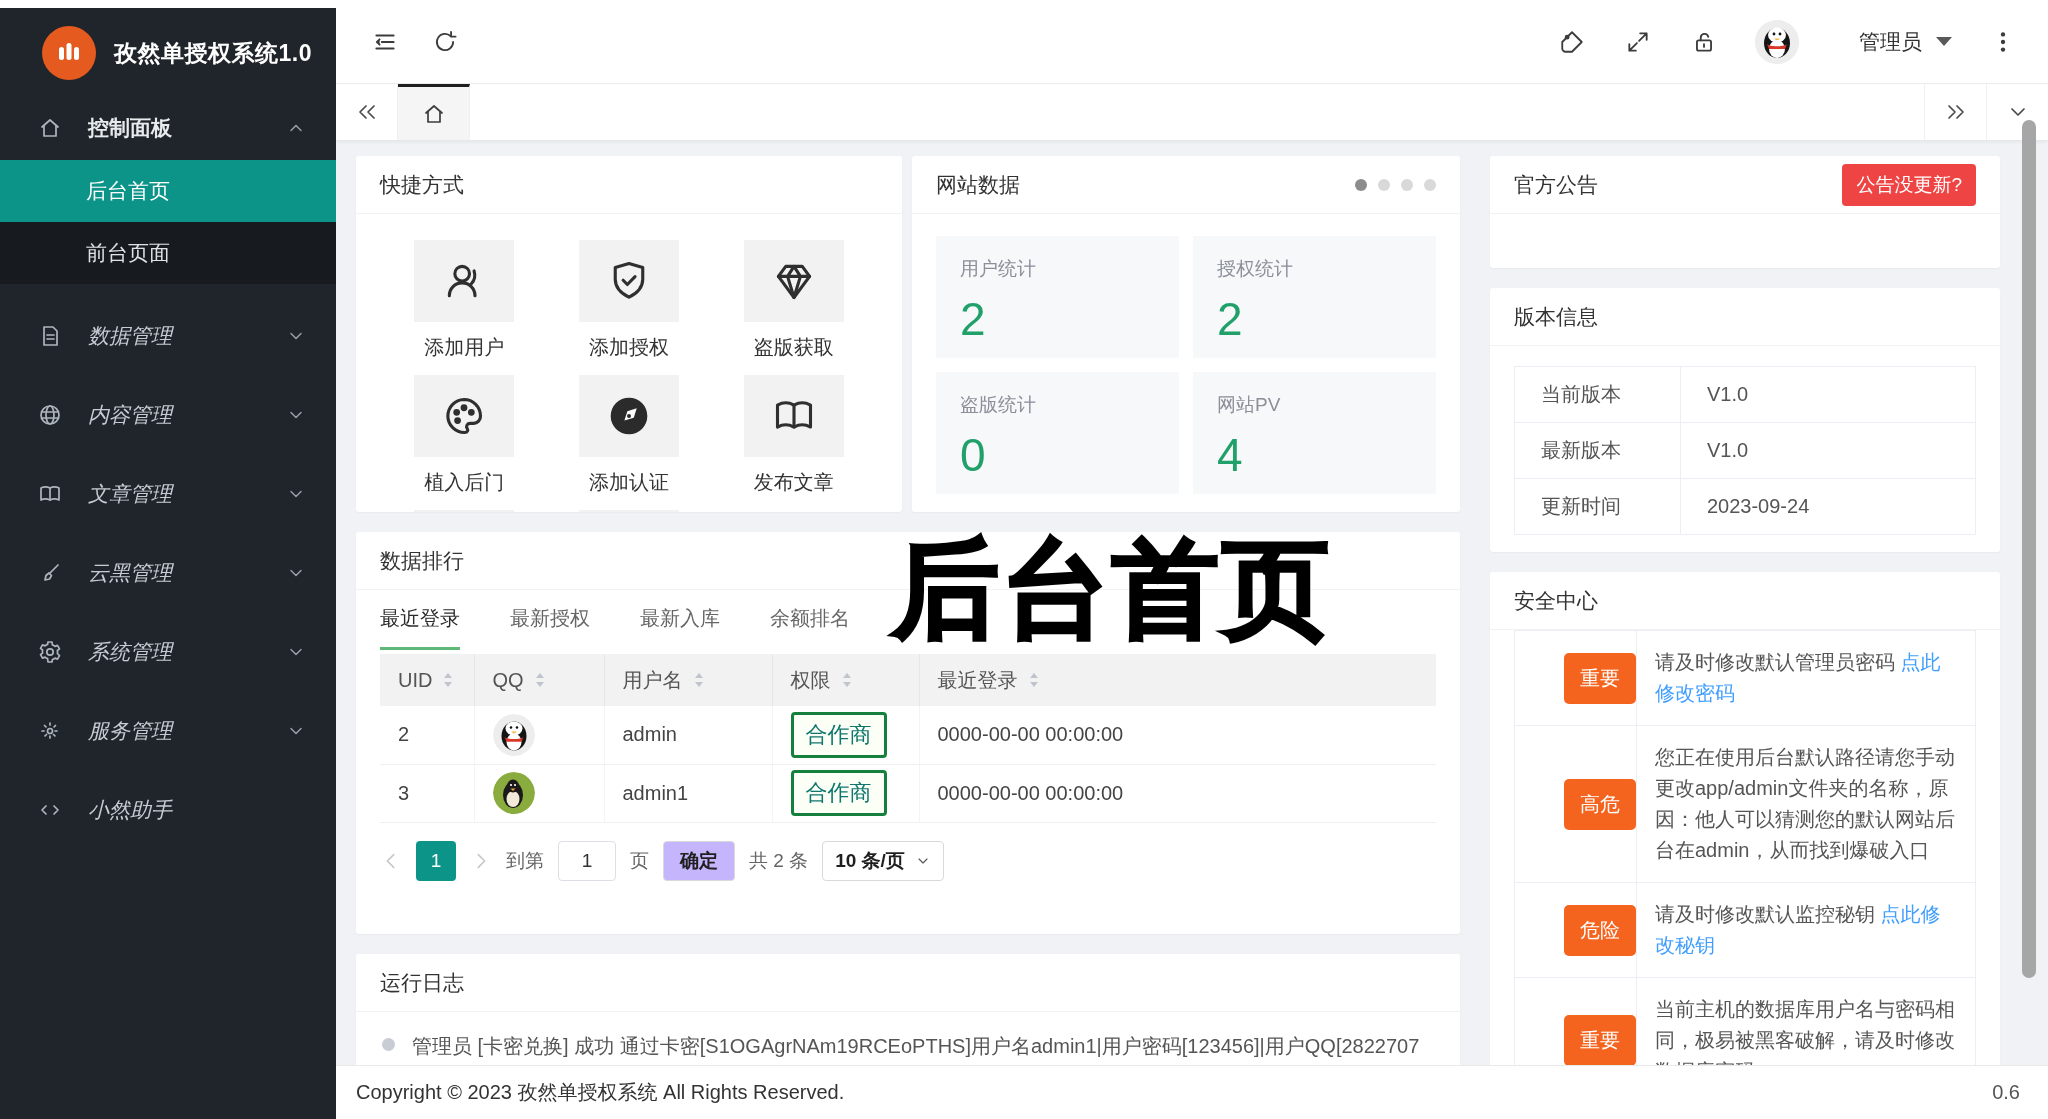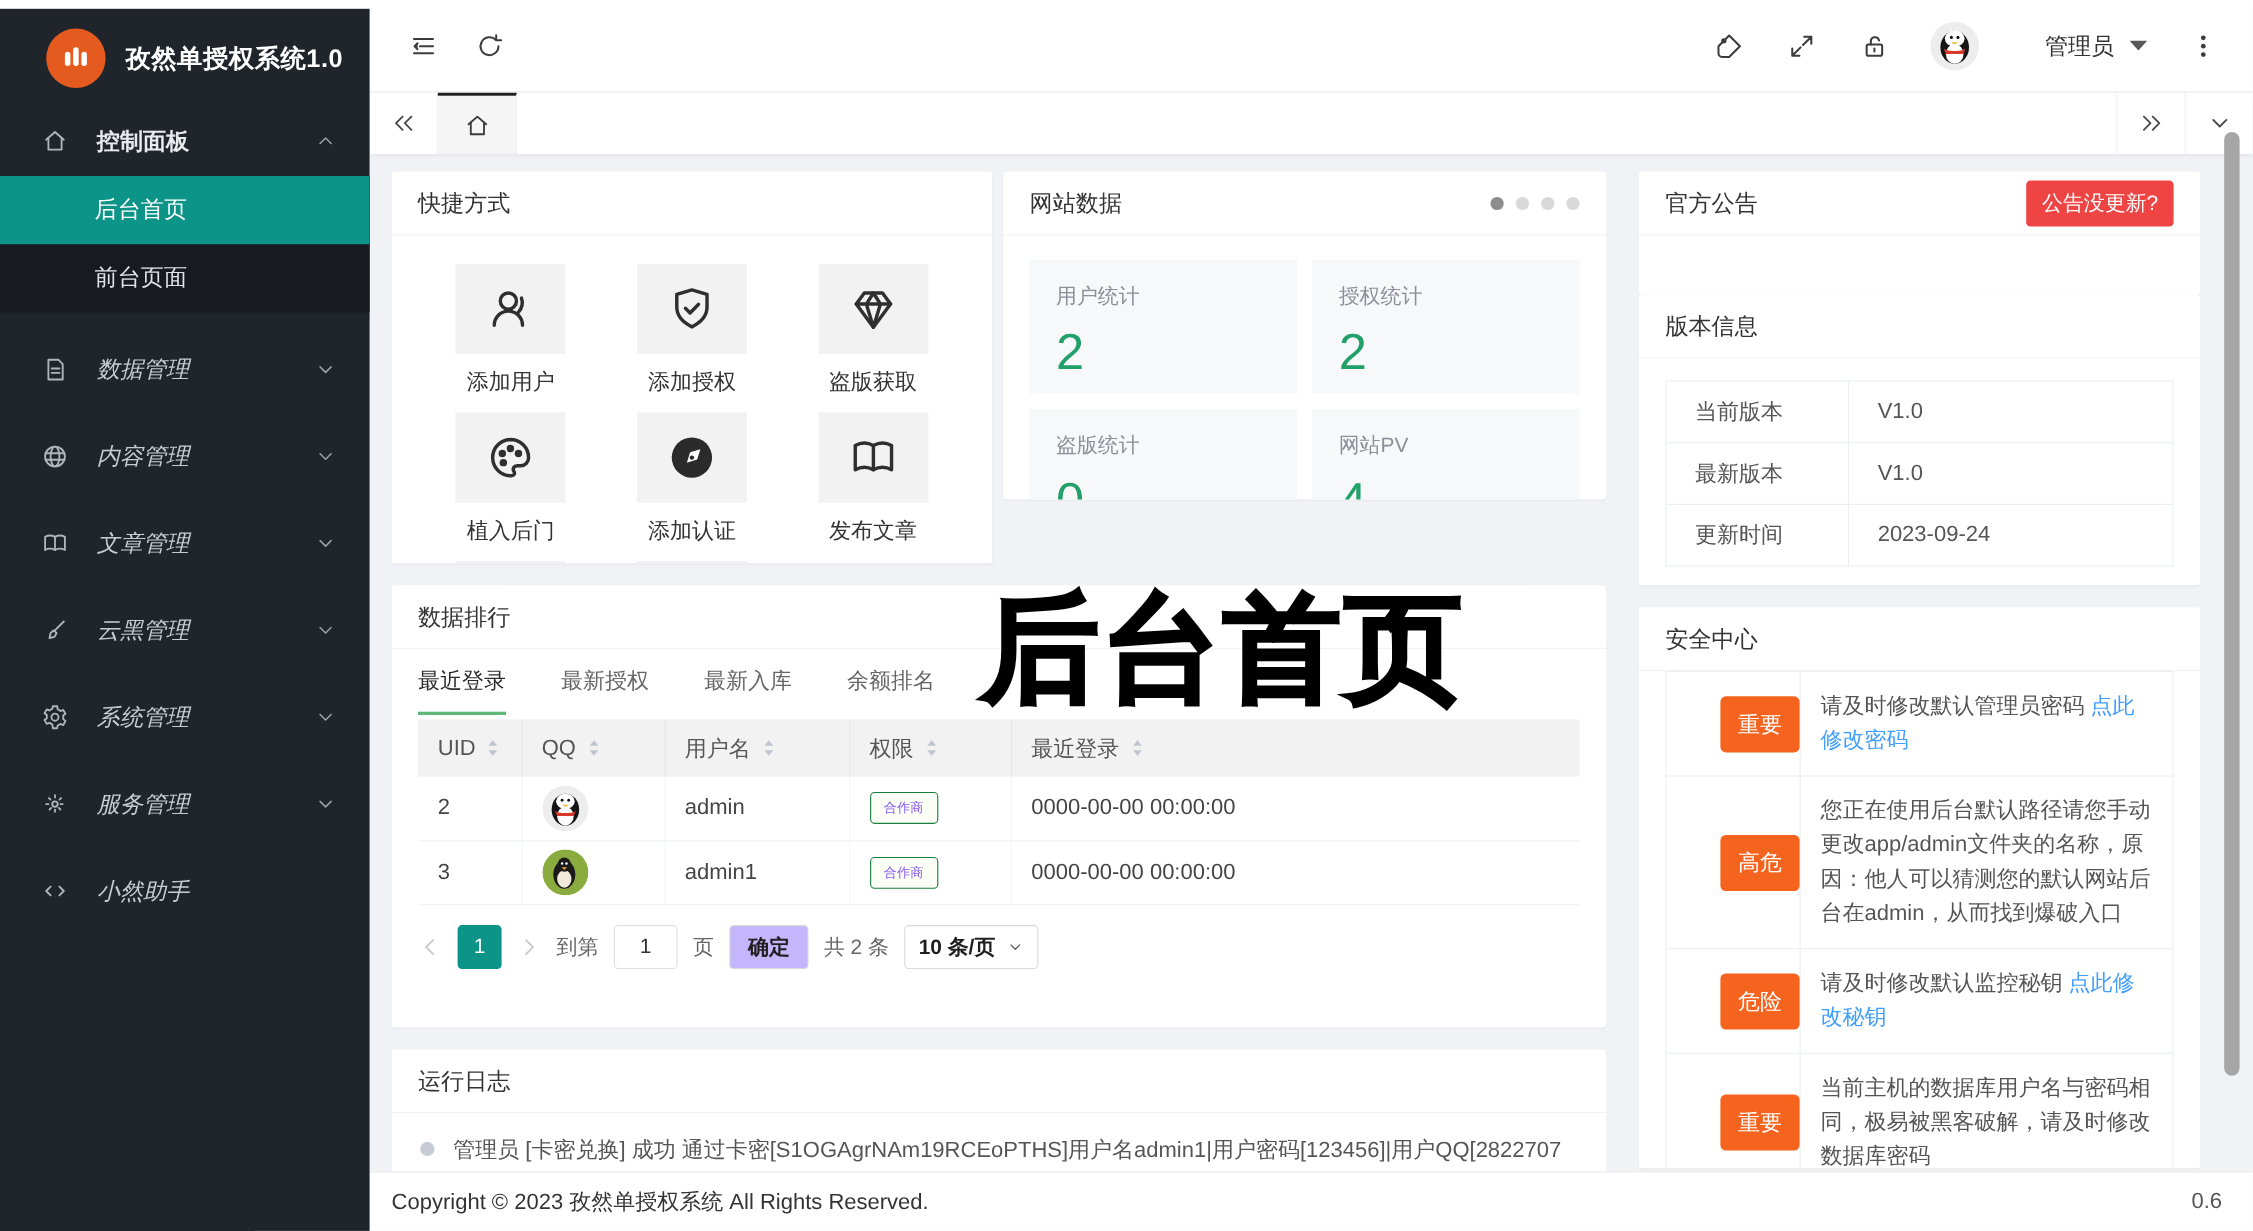--- a/index.html
+++ b/index.html
@@ -58,21 +58,21 @@
 
   
   .card-shortcuts { width:546px; height:356px; }
   .sc-grid { display:grid; grid-template-columns:repeat(3,1fr); padding:26px 26px 0; row-gap:14px; }
   .sc-item { display:flex; flex-direction:column; align-items:center; cursor:pointer; }
   .sc-tile { width:100px; height:82px; background:#f2f2f2; display:flex; align-items:center; justify-content:center; color:#2f2f2f; }
   .sc-tile svg { width:44px; height:44px; }
   .sc-label { margin-top:12px; font-size:20px; color:#333; }
 
   
-  .card-stats { width:548px; height:298px; }
+  .card-stats { width:548px; height:356px; }
   .dots { margin-left:auto; display:flex; gap:11px; align-items:center; }
   .dot { width:12px; height:12px; border-radius:50%; background:#d9d9d9; cursor:pointer; }
   .dot.on { background:#8c8c8c; }
   .st-grid { display:grid; grid-template-columns:1fr 1fr; gap:14px; padding:22px 24px; }
   .st-tile { background:#f7f8fa; height:122px; padding:20px 24px; }
   .st-label { font-size:19px; color:#8a8f99; }
   .st-value { font-size:46px; color:#22a06a; margin-top:10px; font-weight:400; }
 
   
   .card-ranking { margin-top:20px; height:402px; }
@@ -80,40 +80,40 @@
   .tab { font-size:20px; color:#666; cursor:pointer; height:100%; display:flex; align-items:center; border-bottom:3px solid transparent; }
   .tab.active { color:#2b2b2b; border-bottom-color:#5fb878; }
   table.rk { width:calc(100% - 48px); margin:4px 24px 0; border-collapse:collapse; table-layout:fixed; }
   table.rk th { background:#f2f2f2; height:52px; font-weight:400; font-size:20px; color:#555; text-align:left; padding-left:18px; border-left:1px solid #e6e6e6; }
   table.rk th:first-child { border-left:none; }
   table.rk td { height:58px; font-size:20px; color:#444; padding-left:18px; border-bottom:1px solid #eef0f2; border-left:1px solid #f2f4f6; }
   table.rk td:first-child { border-left:none; }
   .th-inner { display:flex; align-items:center; gap:10px; }
   .sort-ic { width:12px; height:16px; flex:0 0 12px; }
   .qq-av { width:42px; height:42px; border-radius:50%; overflow:hidden; display:block; }
-  .role-badge { display:inline-block; border:1px solid #15803d; color:#8b5cf6; background:#fcfff5; border-radius:4px; font-size:12px; padding:5px 12px; }
+  .role-badge { display:inline-block; border:3px solid #15803d; color:#0f766e; background:#fcfff5; border-radius:4px; font-size:22px; padding:5px 12px; }
   .pager { display:flex; align-items:center; gap:14px; margin:18px 24px 0; }
   .pg-chev { width:22px; height:22px; color:#c7c7c7; cursor:pointer; }
   .pg-num { width:40px; height:40px; background:#0d9488; color:#fff; border-radius:4px; display:flex; align-items:center; justify-content:center; font-size:19px; cursor:pointer; }
   .pg-text { font-size:19px; color:#666; }
   .pg-input { width:58px; height:40px; border:1px solid #dcdfe6; border-radius:4px; text-align:center; font-size:19px; color:#333; background:#fff; }
   .pg-btn { height:40px; padding:0 16px; border:1px solid #d9d9d9; border-radius:4px; background:#c4b5fd; font-size:19px; color:#1f1f1f; font-weight:700; cursor:pointer; }
   .pg-select { height:40px; border:1px solid #d9d9d9; border-radius:4px; background:#fff; display:flex; align-items:center; gap:10px; padding:0 12px; font-size:19px; color:#1f1f1f; font-weight:700; cursor:pointer; }
   .pg-select svg { width:16px; height:16px; color:#555; }
 
   
   .card-logs { margin-top:20px; height:160px; }
   .log-body { position:relative; padding:18px 24px 0 56px; }
   .log-dot { position:absolute; left:26px; top:26px; width:13px; height:13px; border-radius:50%; background:#c8ccd4; }
   .log-text { font-size:20px; color:#555; line-height:1.65; word-break:break-all; padding-right:10px; }
 
   
   .card-ann { height:112px; }
   .ann-btn { margin-left:auto; background:#ef4444; color:#fff; font-size:19px; border:none; border-radius:4px; padding:8px 14px; cursor:pointer; }
-  .card-version { height:264px; }
+  .card-version { margin-top:20px; height:264px; }
   table.vt { width:calc(100% - 48px); margin:20px 24px 0; border-collapse:collapse; border:1px solid #ebeef5; table-layout:fixed; }
   table.vt td { height:56px; font-size:20px; color:#555; padding-left:26px; border:1px solid #ebeef5; }
   table.vt td.k { width:36%; }
   .card-security { margin-top:20px; height:510px; }
   .sec-table { margin:0 24px; border:1px solid #ebeef5; border-top:none; }
   .sec-row { display:flex; border-top:1px solid #ebeef5; }
   .sec-row:first-child { border-top:1px solid #ebeef5; }
   .sec-badge-cell { width:122px; flex:0 0 122px; border-right:1px solid #ebeef5; display:flex; align-items:center; justify-content:flex-end; padding:18px 0; }
   .sec-badge { background:#f4641e; color:#fff; font-size:20px; border-radius:5px; padding:12px 16px; }
   .sec-text { flex:1; padding:16px 18px; font-size:20px; color:#555; line-height:1.55; }

